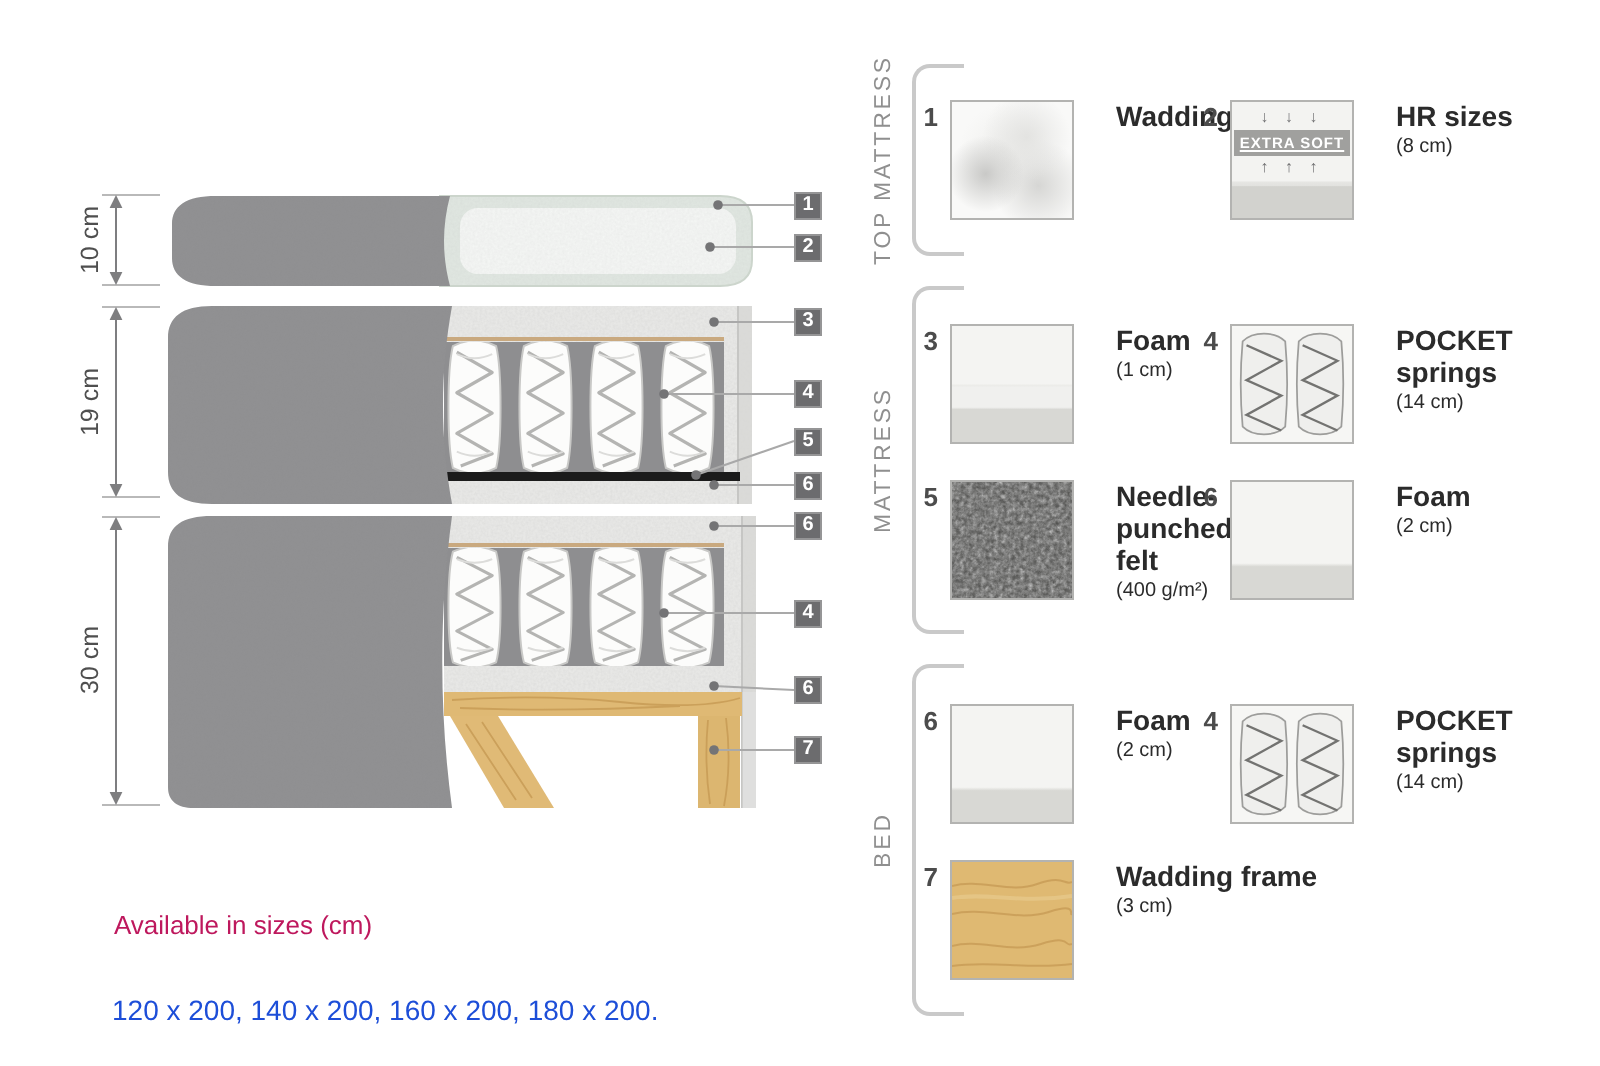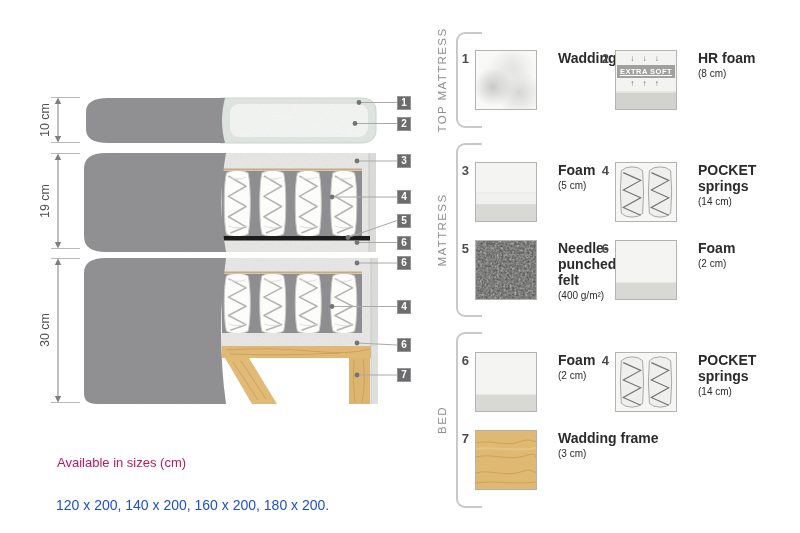--- a/index.html
+++ b/index.html
@@ -234,31 +234,31 @@
   <div class="legend-item" style="left:591px;top:50px;">
     <div class="lnum">2</div>
     <div class="swatch swatch-hr">
       <div class="hr-inner">
         <div class="hr-arrows">↓ ↓ ↓</div>
         <div class="hr-badge">EXTRA SOFT</div>
         <div class="hr-arrows">↑ ↑ ↑</div>
       </div>
     </div>
     <div class="ltext">
-        <div class="lname">HR foam</div>
+        <div class="lname">HR sizes</div>
       <div class="lsub">(8 cm)</div>
       </div>
   </div>
 
   <div class="legend-item" style="left:451px;top:162px;">
     <div class="lnum">3</div>
     <div class="swatch swatch-foam3"></div>
     <div class="ltext">
         <div class="lname">Foam</div>
-      <div class="lsub">(5 cm)</div>
+      <div class="lsub">(1 cm)</div>
       </div>
   </div>
 
   <div class="legend-item" style="left:591px;top:162px;">
     <div class="lnum">4</div>
     <div class="swatch">
       <svg viewBox="0 0 62 58">
         <rect width="62" height="58" fill="#f6f6f4"></rect>
         <g transform="translate(3.5,3)">
           <path d="M2,4 Q0,26 2,48 Q6,52 13,52 Q20,52 24,48 Q26,26 24,4 Q20,0 13,0 Q6,0 2,4 Z" fill="#efefed" stroke="#9d9d9b" stroke-width="0.9"></path>

